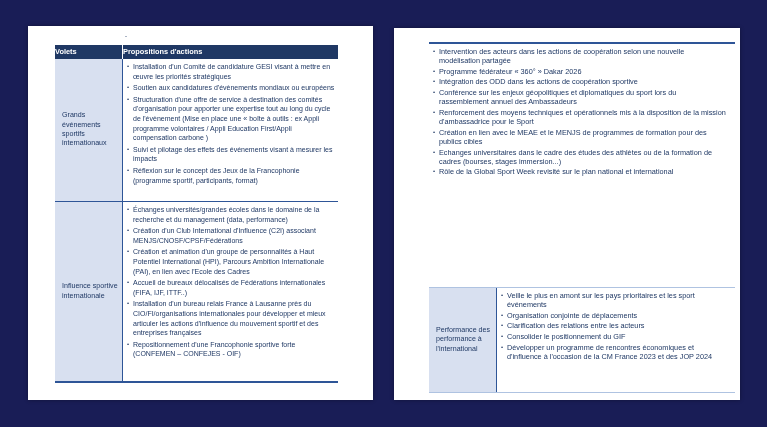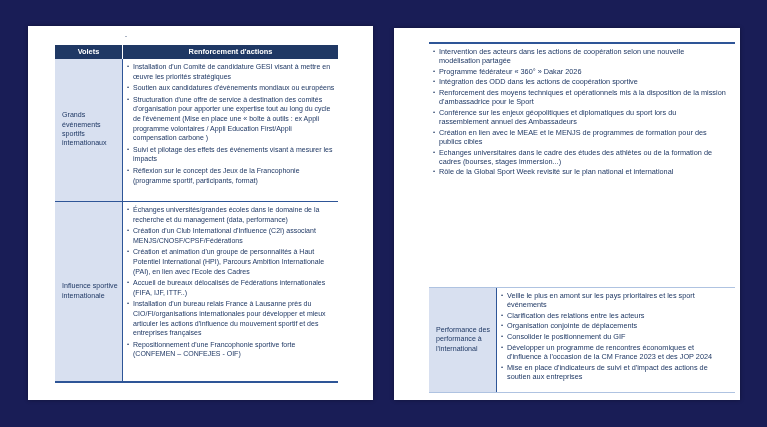--- a/index.html
+++ b/index.html
@@ -32,21 +32,21 @@
     position:absolute;left:97px;top:7px;
     font-size:6px;color:var(--text-color);line-height:6px;
   }
   .tbl{position:absolute;}
   .tbl-left{left:27px;top:19px;width:283px;}
   .tbl-right{left:35px;top:14px;width:306px;border-top:2px solid var(--border-strong);border-bottom:1px solid var(--border-light);}
   .thead{display:flex;height:14px;background:var(--header-bg);}
   .th{
     color:var(--header-text);
     font-size:7.4px;font-weight:bold;
-    text-align:center;line-height:14px;
+    line-height:14px;
     height:14px;overflow:hidden;
   }
   .th1{width:68px;border-right:1px solid #ffffff;}
   .th2{flex:1;}
   .trow{display:flex;overflow:hidden;}
   .tbl-left .trow{border-top:1.5px solid var(--border-strong);}
   .tbl-left .thead + .trow{border-top:none;}
   .tbl-left{border-bottom:2px solid var(--border-strong);}
   .tbl-right .trow + .trow{border-top:1px solid var(--border-light);}
   .td{overflow:hidden;}
@@ -71,21 +71,21 @@
   .btext{flex:1;}
 </style>
 </head>
 <body>
 
 <div class="page page-left">
   <div class="stray">-</div>
   <div class="tbl tbl-left">
     <div class="thead">
       <div class="th th1">Volets</div>
-      <div class="th th2">Renforcement d'actions</div>
+      <div class="th th2">Propositions d'actions</div>
     </div>
     <div class="trow row-l1">
       <div class="td label">Grands événements sportifs internationaux</div>
       <div class="td actions">
           <div class="bullet">
             <span class="bchar">•</span>
             <span class="btext">Installation d'un Comité de candidature GESI visant à mettre en œuvre les priorités stratégiques</span>
           </div>
           <div class="bullet">
             <span class="bchar">•</span>
@@ -148,25 +148,25 @@
           <div class="bullet">
             <span class="bchar">•</span>
             <span class="btext">Programme fédérateur « 360° » Dakar 2026</span>
           </div>
           <div class="bullet">
             <span class="bchar">•</span>
             <span class="btext">Intégration des ODD dans les actions de coopération sportive</span>
           </div>
           <div class="bullet">
             <span class="bchar">•</span>
+            <span class="btext">Conférence sur les enjeux géopolitiques et diplomatiques du sport lors du rassemblement annuel des Ambassadeurs</span>
+          </div>
+          <div class="bullet">
+            <span class="bchar">•</span>
             <span class="btext">Renforcement des moyens techniques et opérationnels mis à la disposition de la mission d'ambassadrice pour le Sport</span>
-          </div>
-          <div class="bullet">
-            <span class="bchar">•</span>
-            <span class="btext">Conférence sur les enjeux géopolitiques et diplomatiques du sport lors du rassemblement annuel des Ambassadeurs</span>
           </div>
           <div class="bullet">
             <span class="bchar">•</span>
             <span class="btext">Création en lien avec le MEAE et le MENJS de programmes de formation pour des publics cibles</span>
           </div>
           <div class="bullet">
             <span class="bchar">•</span>
             <span class="btext">Echanges universitaires dans le cadre des études des athlètes ou de la formation de cadres (bourses, stages immersion...)</span>
           </div>
           <div class="bullet">
@@ -177,34 +177,30 @@
     </div>
     <div class="trow row-r2">
       <div class="td label">Performance des performance à l'international</div>
       <div class="td actions">
           <div class="bullet">
             <span class="bchar">•</span>
             <span class="btext">Veille le plus en amont sur les pays prioritaires et les sport événements</span>
           </div>
           <div class="bullet">
             <span class="bchar">•</span>
+            <span class="btext">Organisation conjointe de déplacements</span>
+          </div>
+          <div class="bullet">
+            <span class="bchar">•</span>
             <span class="btext">Clarification des relations entre les acteurs</span>
           </div>
           <div class="bullet">
             <span class="bchar">•</span>
-            <span class="btext">Organisation conjointe de déplacements</span>
-          </div>
-          <div class="bullet">
-            <span class="bchar">•</span>
             <span class="btext">Consolider le positionnement du GIF</span>
           </div>
           <div class="bullet">
             <span class="bchar">•</span>
             <span class="btext">Développer un programme de rencontres économiques et d'influence à l'occasion de la CM France 2023 et des JOP 2024</span>
-          </div>
-          <div class="bullet">
-            <span class="bchar">•</span>
-            <span class="btext">Mise en place d'indicateurs de suivi et d'impact des actions de soutien aux entreprises</span>
           </div>
         </div>
     </div>
   </div>
 </div>
 
 </body></html>

